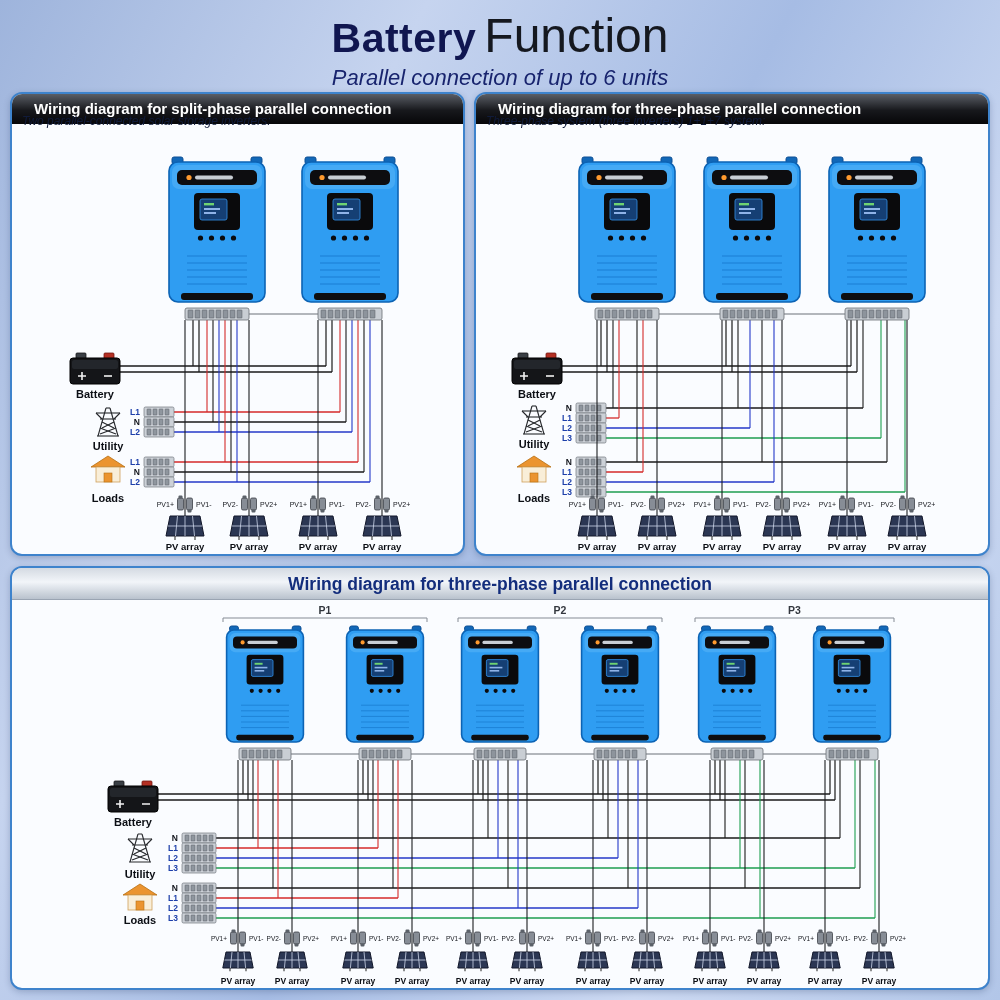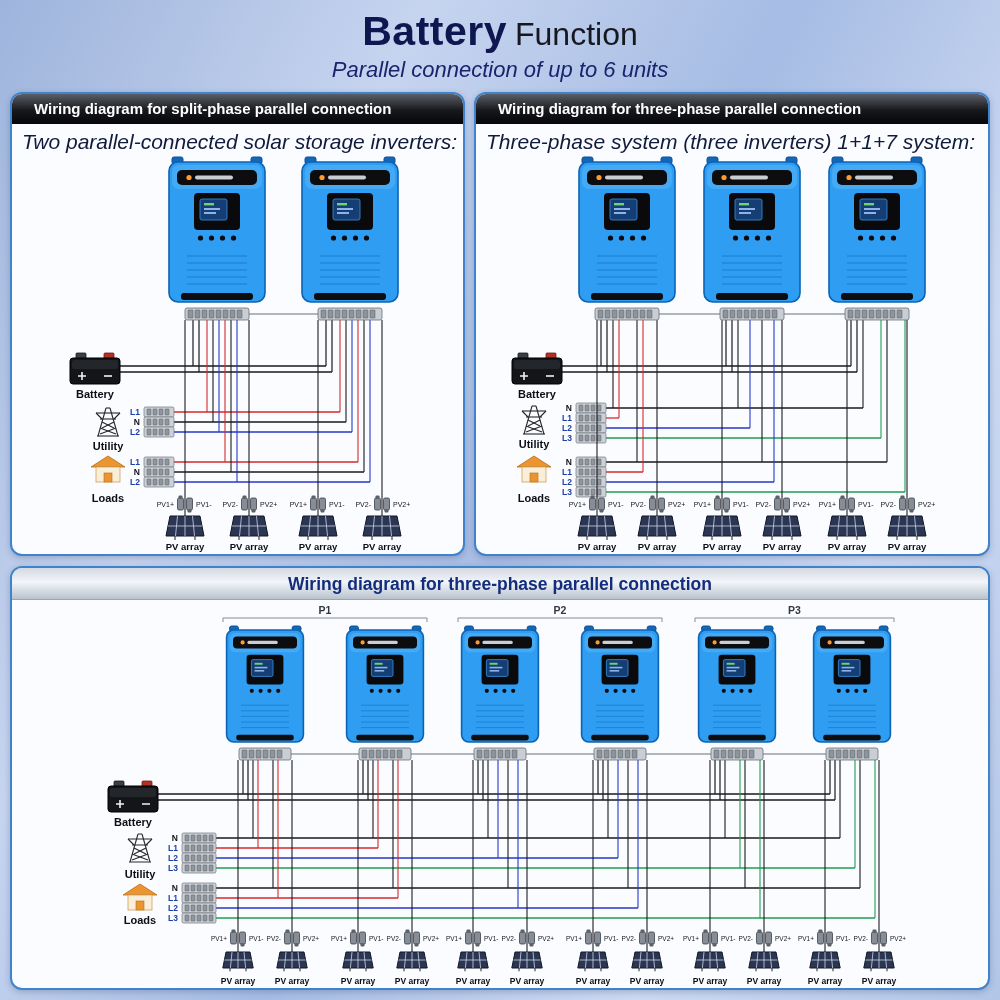--- a/index.html
+++ b/index.html
@@ -4,31 +4,31 @@
 <style>
   * { margin:0; padding:0; box-sizing:border-box; }
   html,body { width:1000px; height:1000px; }
   body {
     font-family:"Liberation Sans", sans-serif;
     background: linear-gradient(118deg,#9eb4dc 0%,#c6d4ef 28%,#a6bce4 52%,#ccd9f2 76%,#b2c6e8 100%);
     position:relative; overflow:hidden;
   }
   .title { text-align:center; padding-top:8px; color:#101650; }
   .t-strong { font-weight:800; font-size:41px; letter-spacing:.5px; }
-  .t-rest { font-weight:300; font-size:32px; margin-left:8px; color:#15181f; }
+  .t-rest { font-weight:300; font-size:48px; margin-left:8px; color:#15181f; }
   .subtitle { text-align:center; font-style:italic; font-size:22px; color:#18246e; margin-top:2px; font-weight:500; }
   .panel { position:absolute; background:#fafcff; border:2px solid #3e83cc; border-radius:12px; overflow:hidden; box-shadow:0 2px 6px rgba(30,50,90,.25); }
   .p0 { left:10px; top:92px; width:455px; height:464px; }
   .p1 { left:474px; top:92px; width:516px; height:464px; }
   .p2 { left:10px; top:566px; width:980px; height:424px; }
   .panel-head { height:30px; line-height:30px; font-weight:700; font-size:15px; color:#ffffff; padding-left:22px;
     background:linear-gradient(180deg,#5a5e66 0%,#17181c 55%,#060608 100%); }
   .p2 .panel-head { height:32px; line-height:32px; text-align:center; padding-left:0; font-size:17.5px; color:#132d7c;
     background:linear-gradient(180deg,#d4dae2 0%,#f2f5f9 45%,#b9c2cd 100%); border-bottom:1px solid #9aa4b2; }
-  .note { position:absolute; font-style:italic; font-size:21px; font-weight:500; color:#101b3a; left:10px; top:36px; }
+  .note { position:absolute; font-style:italic; font-size:12px; font-weight:500; color:#101b3a; left:10px; top:20px; }
   .p2 .note { left:16px; top:60px; font-size:17px; line-height:25px; }
   svg.diagram { display:block; }
   svg text { font-family:"Liberation Sans", sans-serif; }
 </style>
 </head>
 <body>
 
 <div class="page">
   <div class="title">
     <span class="t-strong">Battery</span><span class="t-rest">Function</span>

